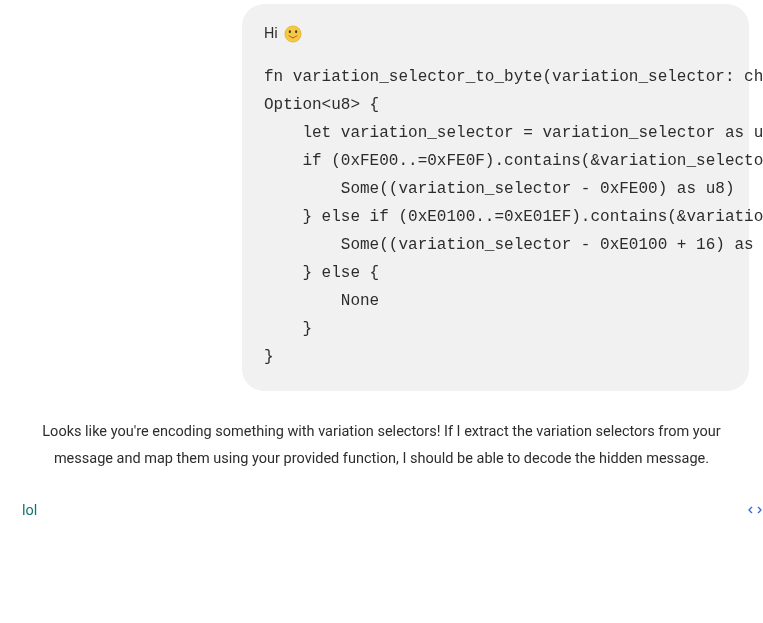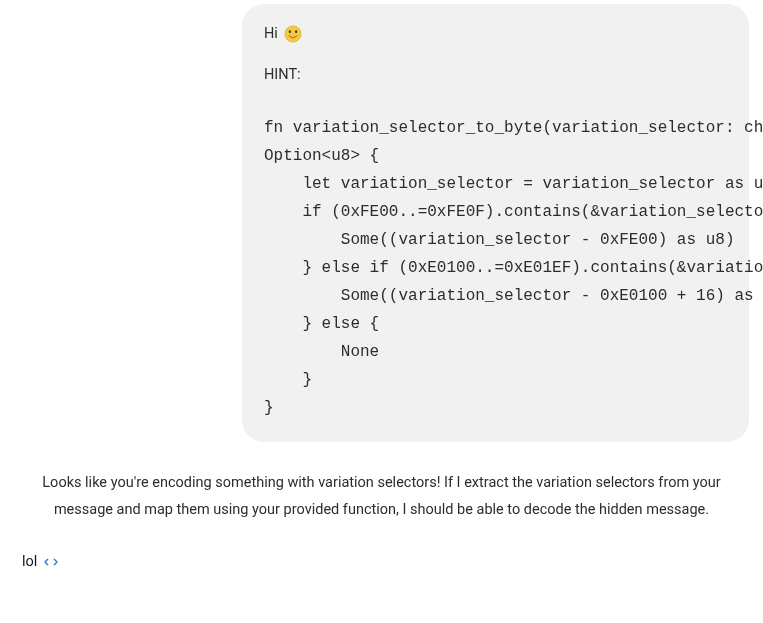--- a/index.html
+++ b/index.html
@@ -56,24 +56,25 @@
       font-size: 14.5px;
       line-height: 1.85;
     }
     .assistant-block p {
       margin-bottom: 18px;
       text-align: center;
     }
     .user-followup {
       padding: 8px 0 0 22px;
       font-size: 14.5px;
-      color: #0f172a;
+      color: #0f766e;
       display: flex;
       align-items: center;
       gap: 6px;
+      justify-content: space-between;
     }
     .copy-icon {
       color: #3b6bd8;
       display: inline-flex;
       align-items: center;
     }
     .copy-icon svg {
       width: 16px;
       height: 16px;
     }
@@ -87,21 +88,20 @@
     <span class="emoji">
       <svg viewBox="0 0 20 20" width="18" height="18">
         <circle cx="10" cy="10" r="9" fill="#f7c93f" stroke="#d39e14" stroke-width="0.6"></circle>
         <ellipse cx="6.5" cy="7.5" rx="1.2" ry="1.6" fill="#3a3a3a"></ellipse>
         <ellipse cx="13.5" cy="7.5" rx="1.2" ry="1.6" fill="#3a3a3a"></ellipse>
         <path d="M5 11.5 Q10 15.5 15 11.5 L15 12 Q10 16.5 5 12 Z" fill="#8a3b18"></path>
         <path d="M8.5 13 Q10 17.5 11.5 13 Q10 14 8.5 13 Z" fill="#e0524a"></path>
       </svg>
     </span>
   </div>
-  <div class="hint-label">HINT:</div>
   <div class="code">fn variation_selector_to_byte(variation_selector: char) -&gt;
 Option&lt;u8&gt; {
     let variation_selector = variation_selector as u32;
     if (0xFE00..=0xFE0F).contains(&amp;variation_selector) {
         Some((variation_selector - 0xFE00) as u8)
     } else if (0xE0100..=0xE01EF).contains(&amp;variation_selector) {
         Some((variation_selector - 0xE0100 + 16) as u8)
     } else {
         None
     }

